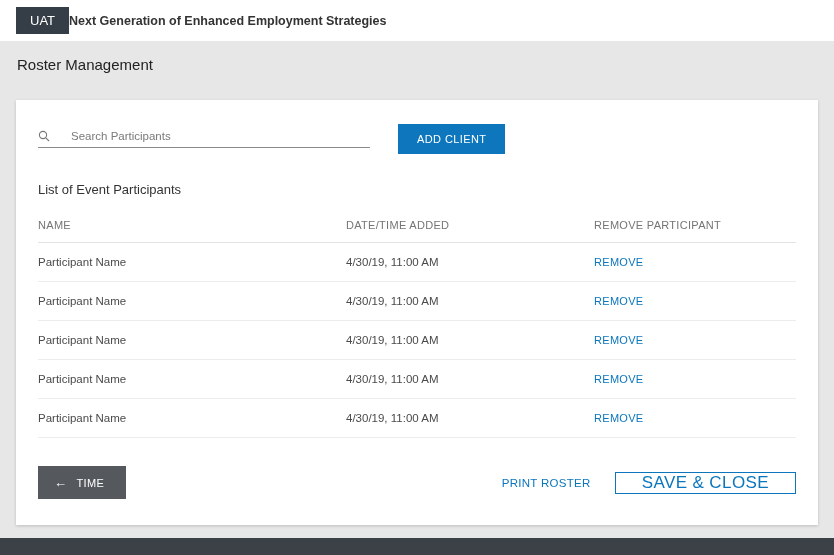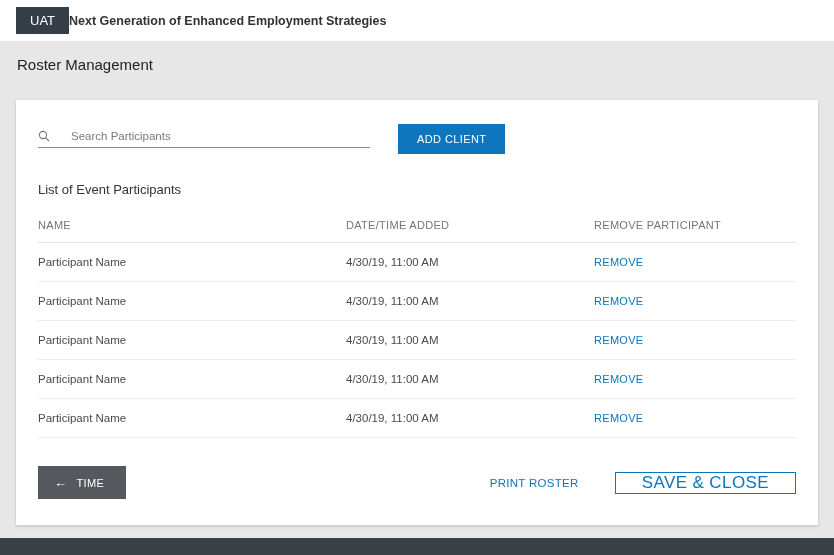--- a/index.html
+++ b/index.html
@@ -128,21 +128,21 @@
     display: flex;
     align-items: center;
     gap: 9px;
     cursor: pointer;
     font-family: "Liberation Sans", sans-serif;
   }
   .back-arrow { font-size: 13px; line-height: 1; }
   .footer-right {
     display: flex;
     align-items: center;
-    gap: 36px;
+    gap: 24px;
   }
   .print-link {
     color: #0b76bc;
     font-size: 11.5px;
     letter-spacing: 0.3px;
     text-decoration: none;
     cursor: pointer;
   }
   .btn-outline {
     background: #ffffff;

